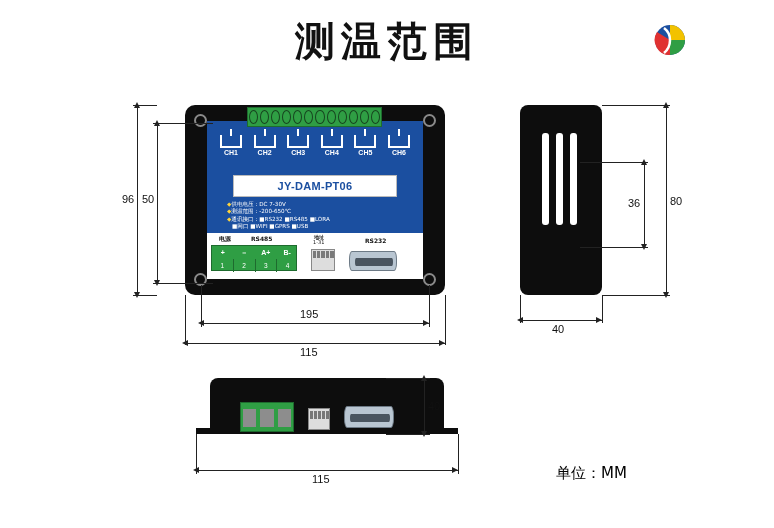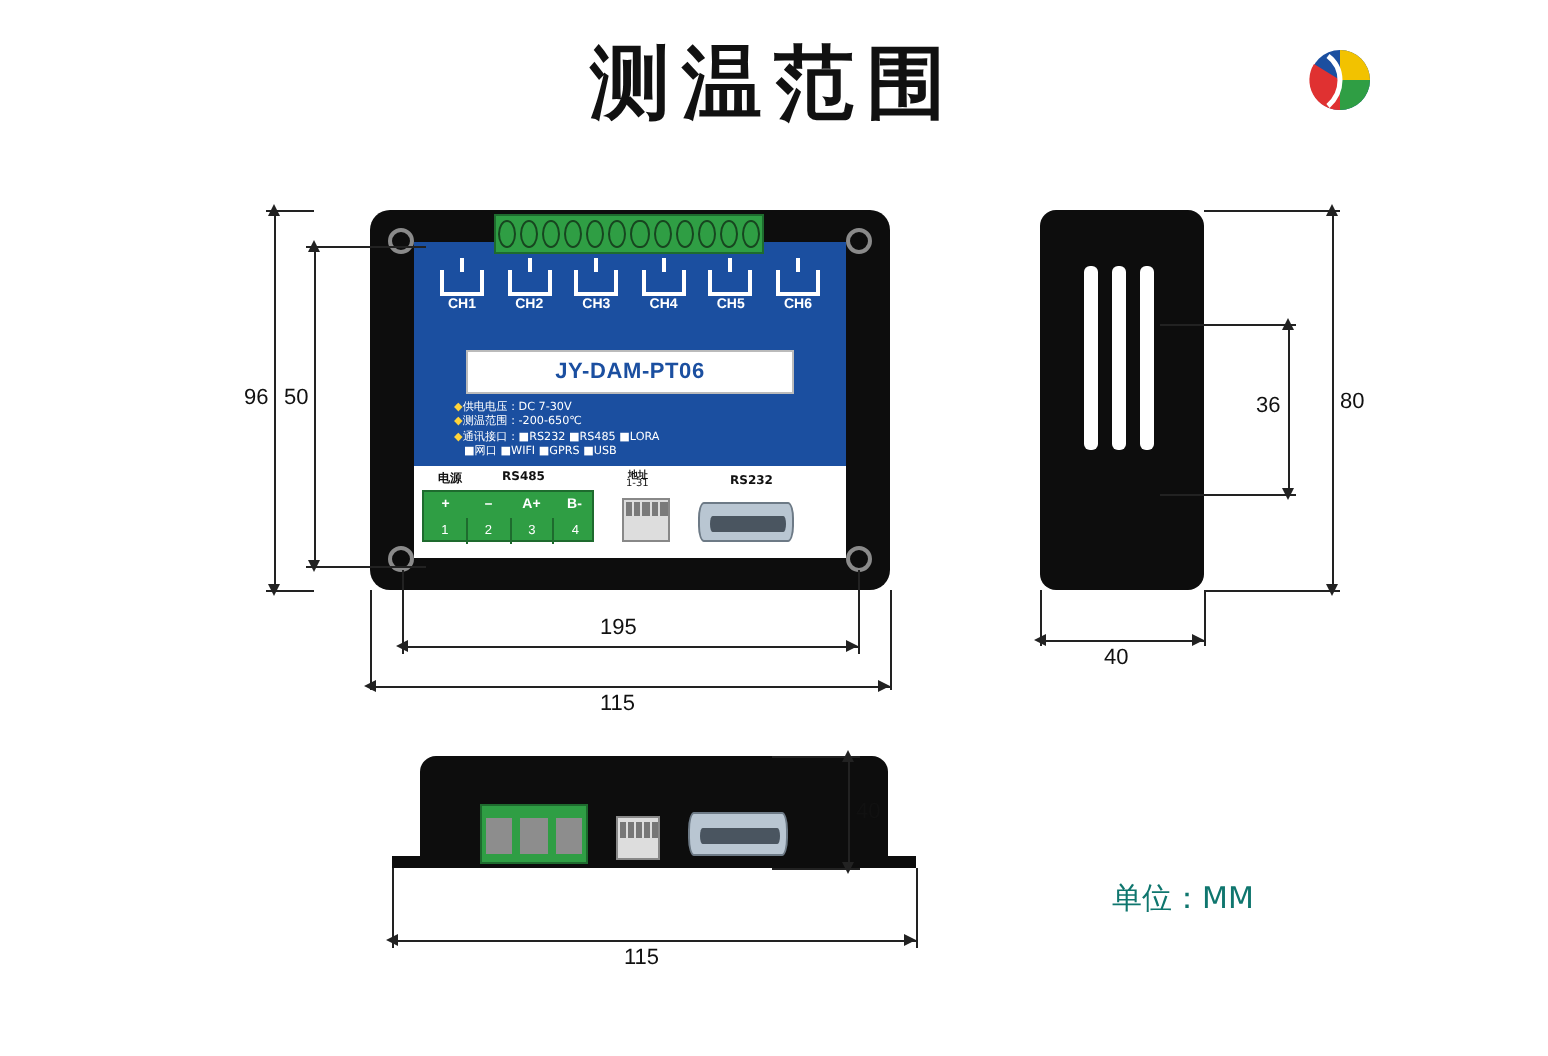--- a/index.html
+++ b/index.html
@@ -139,21 +139,21 @@
   }
   .prof-dip div{height:8px;margin-top:2px;display:flex;}
   .prof-dip div span{flex:1;margin:0 0.5px;background:#777;}
   .prof-db9{
     position:absolute;left:148px;top:28px;width:50px;height:22px;background:#b9c6d2;
     border:1px solid #6d7a86;box-sizing:border-box;border-radius:3px/9px;
   }
   .prof-db9 .pins{position:absolute;left:5px;top:7px;width:40px;height:8px;background:#4a5560;border-radius:2px/6px;}
 
   .unit-text{
-    position:absolute;left:556px;top:440px;font-size:15px;color:#0f766e;
+    position:absolute;left:556px;top:464px;font-size:15px;color:#000000;
     font-family:"DejaVu Sans","Liberation Sans",sans-serif;
   }
 </style>
 </head>
 <body>
 
 <div class="title">测温范围</div>
 
 <div class="logo">
   <svg width="40" height="40" viewBox="0 0 40 40">

